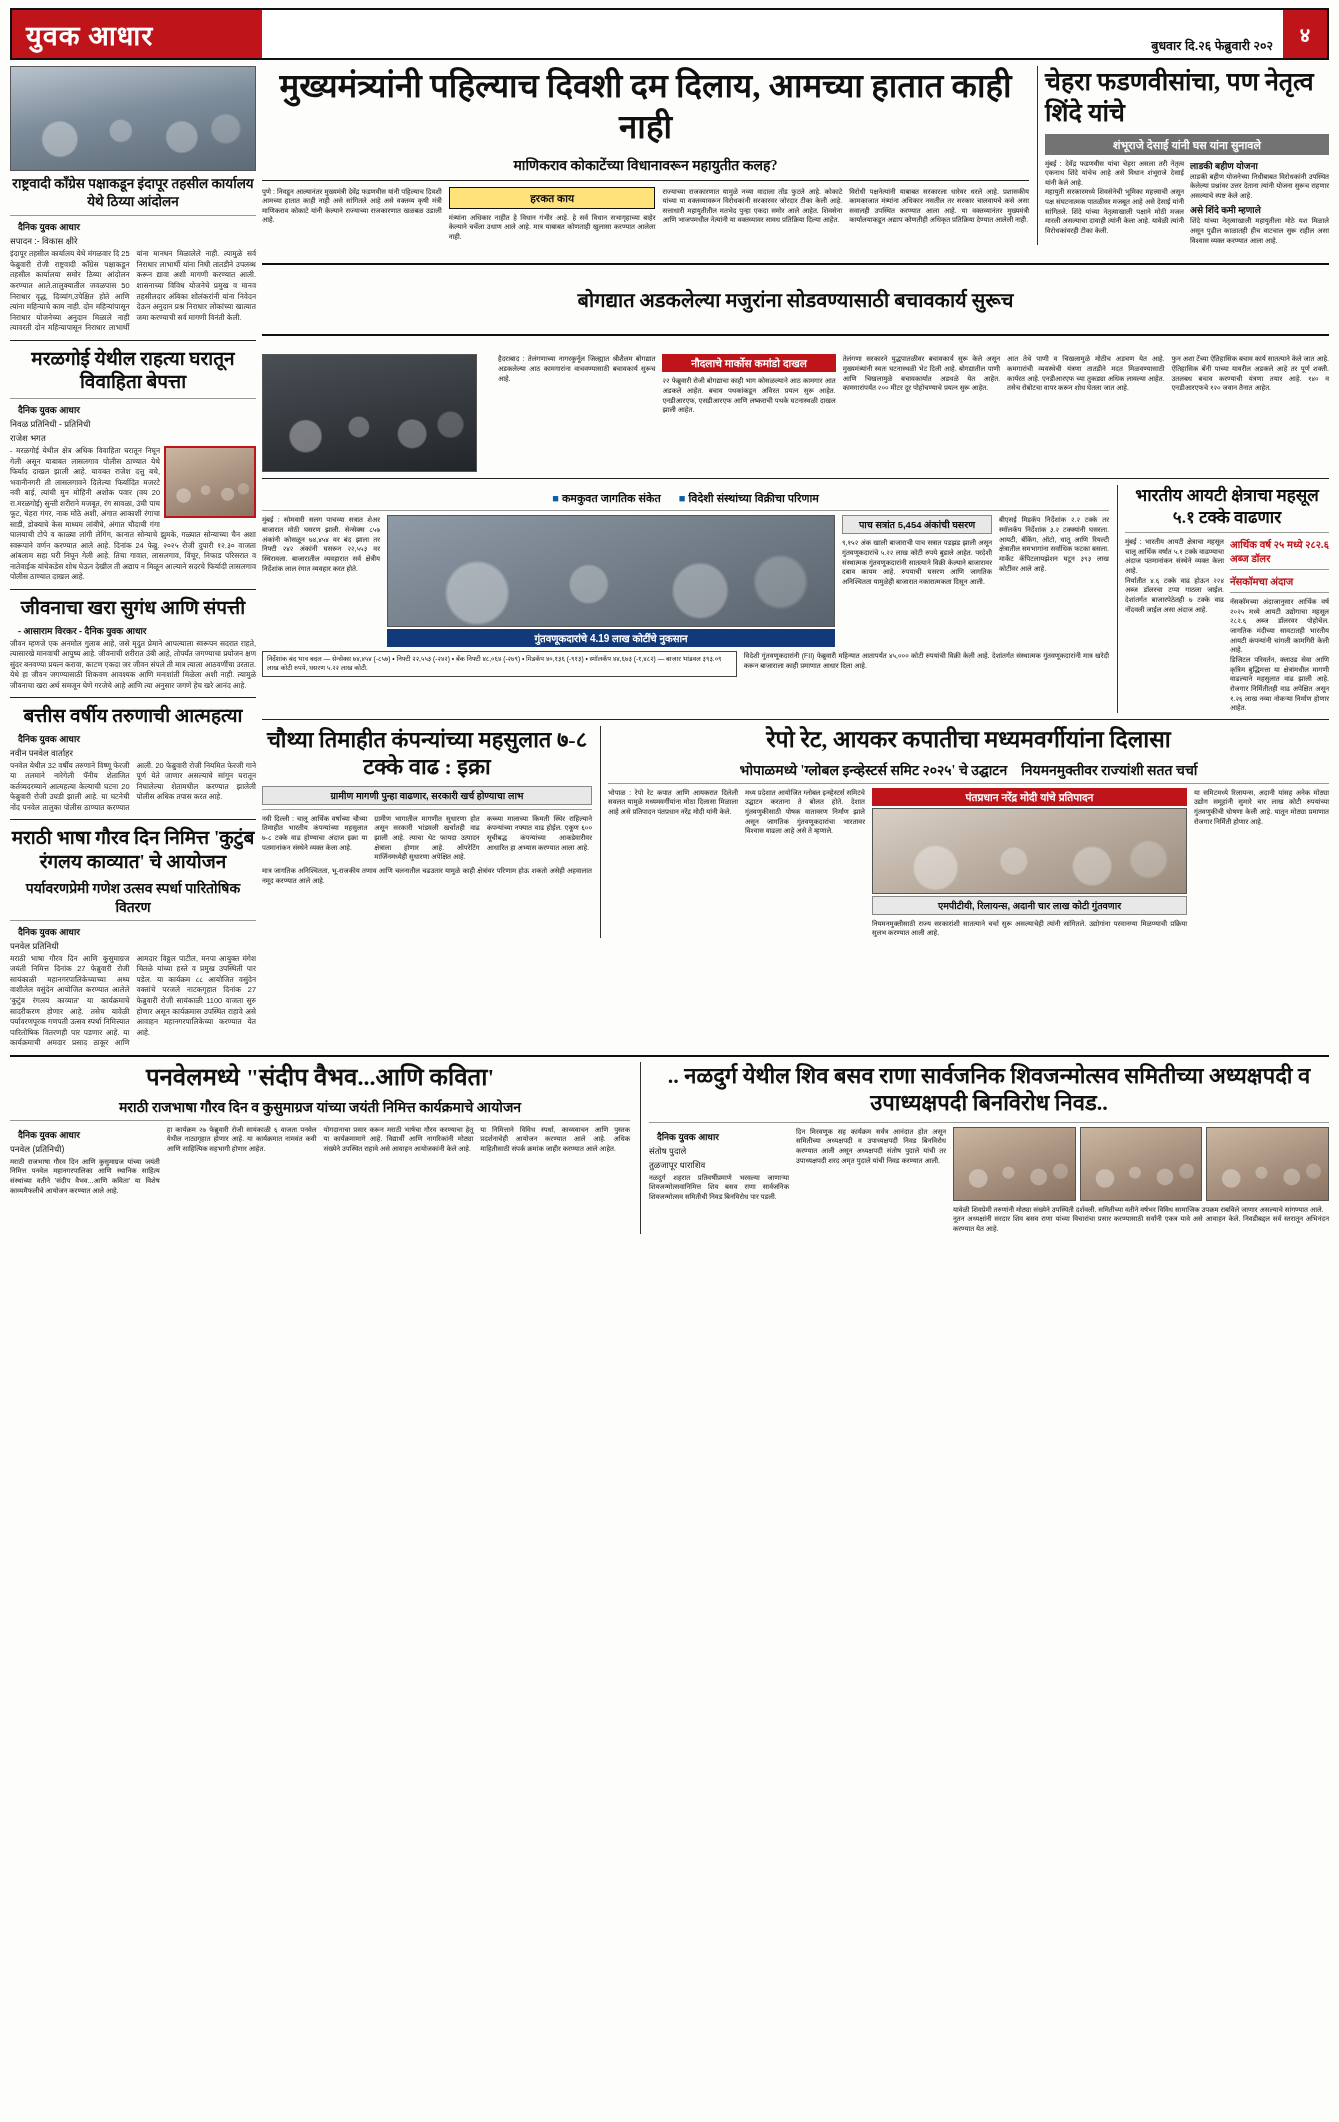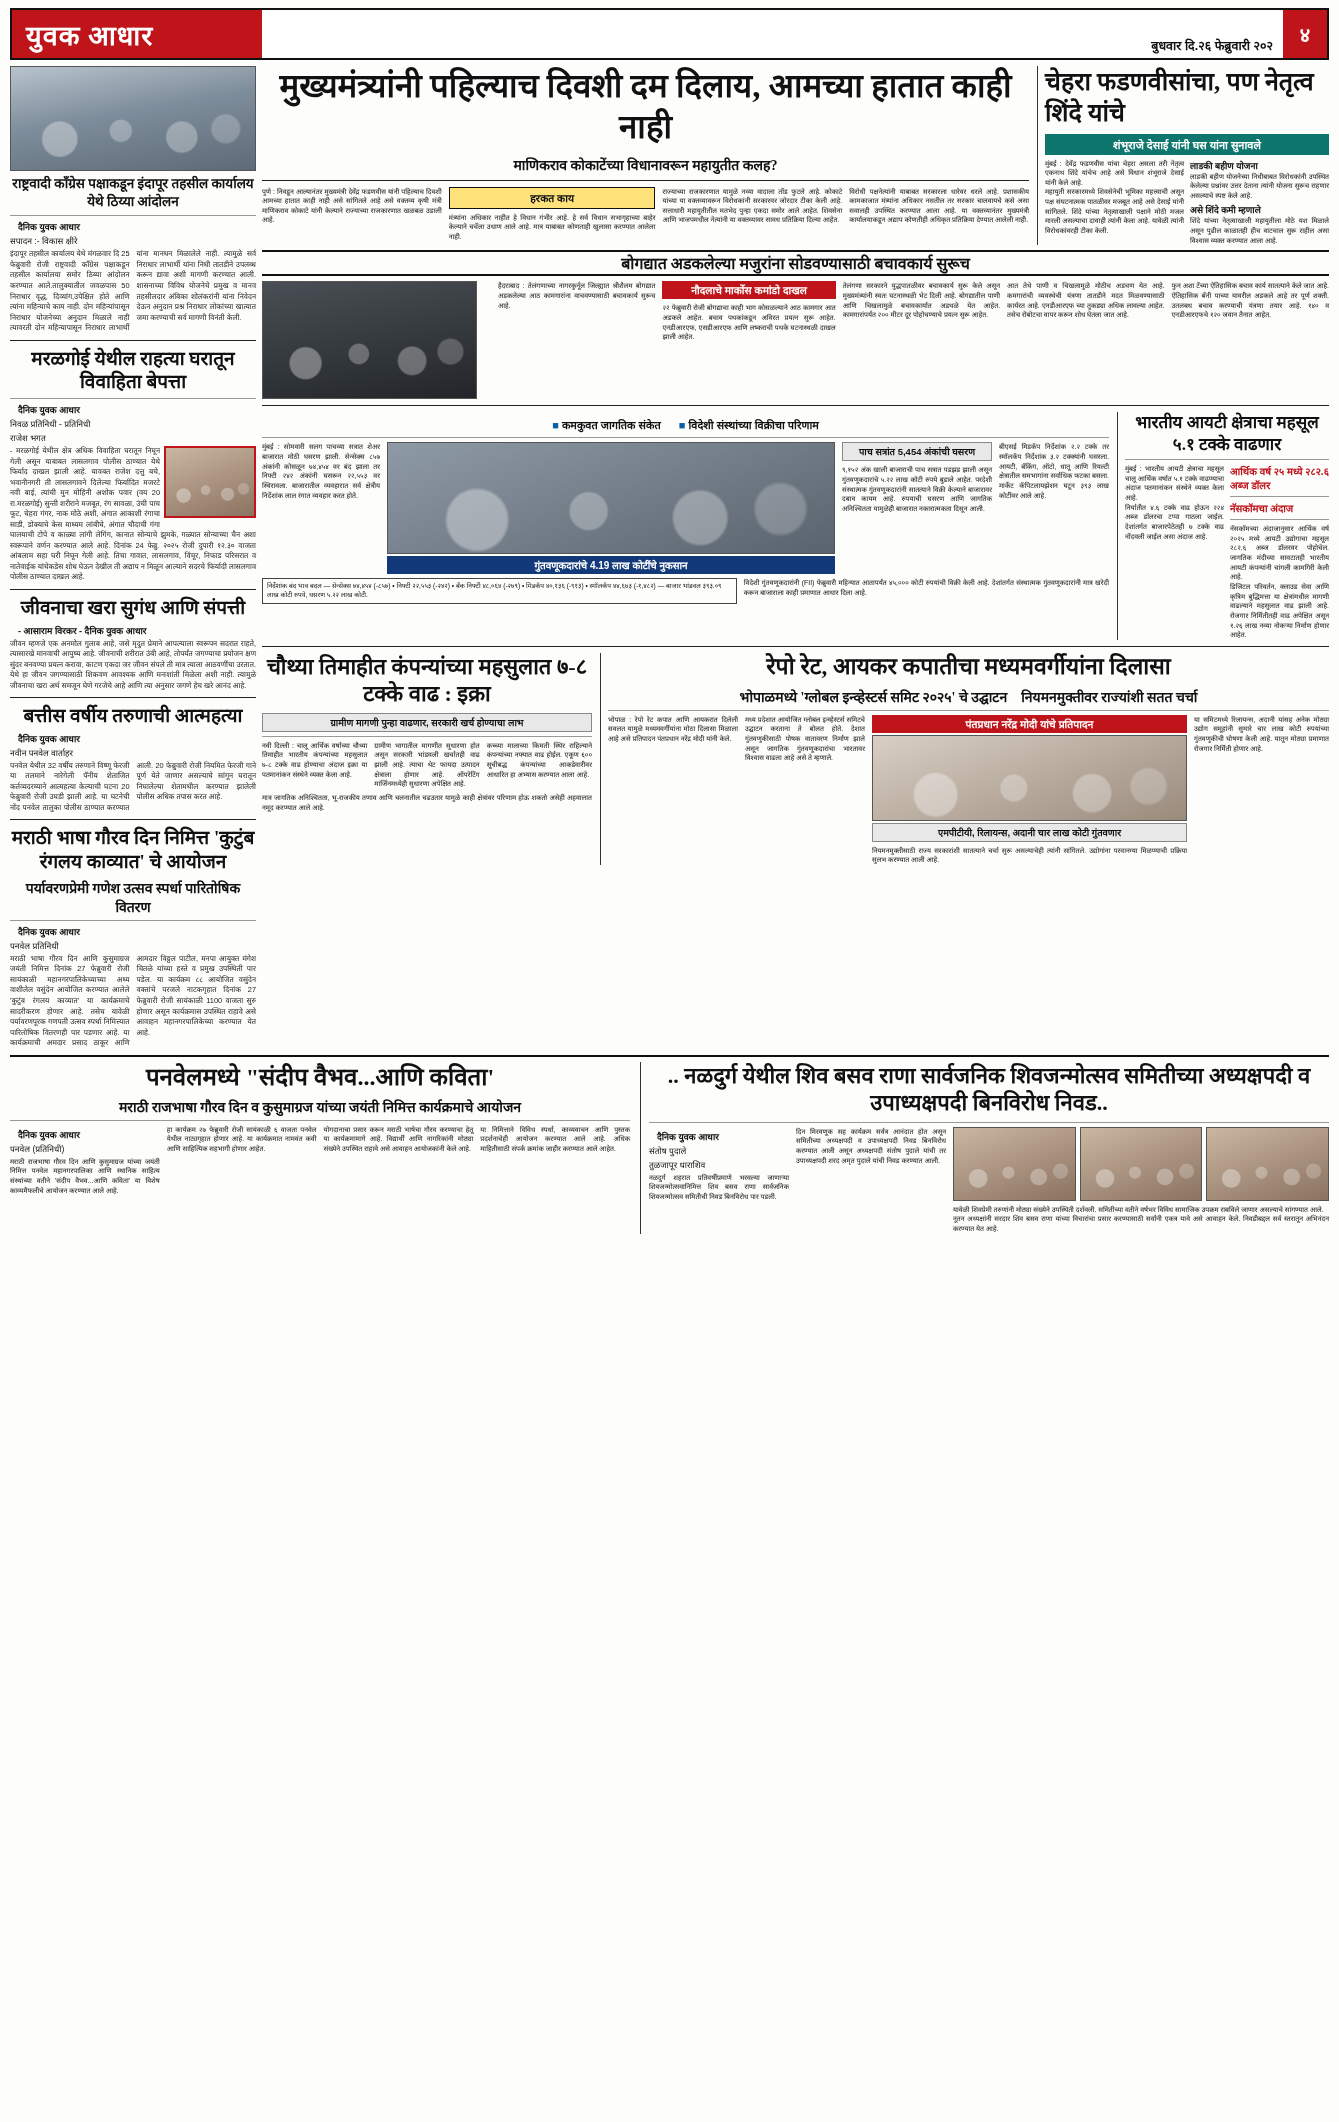--- a/index.html
+++ b/index.html
@@ -60,28 +60,28 @@
   h2.hl { font-size:25px; margin:0 0 5px 0; }
   h3.hl { font-size:19px; margin:0 0 4px 0; }
   .sub-hl { font-size:14px; font-weight:bold; text-align:center; margin:2px 0 4px; font-family:"Liberation Serif",serif;}
   .caption { font-size:13.5px; font-weight:bold; text-align:center; line-height:1.35; font-family:"Liberation Serif", serif; margin:4px 0; }
   .byline { font-size:9px; font-weight:bold; margin:3px 0 2px;padding-left:8px; }
   .byline2 { font-size:8.5px; margin:0 0 3px; }
 
   .body-txt { font-size:7.4px; line-height:1.42; text-align:justify; color:#1a1a1a; }
   .tiny { font-size:6.9px; line-height:1.4; text-align:justify; }
 
-  .kicker-red { background:#0f766e; color:#fff; font-size:11px; font-weight:bold; text-align:center; padding:3px 4px; }
+  .kicker-red { background:#737373; color:#fff; font-size:11px; font-weight:bold; text-align:center; padding:3px 4px; }
   .kicker-box { border:1px solid #111; padding:3px 5px; font-size:10.5px; font-weight:bold; text-align:center; }
 
   .two { column-count:2; column-gap:7px; }
 
   .banner {
-    border-top:2px solid #111; border-bottom:2px solid #111; padding:0 0; margin:5px 0;
-    text-align:center; font-family:"Liberation Serif", serif; font-weight:bold; font-size:16px;
+    border-top:2px solid #111; border-bottom:2px solid #111; padding:21px 0; margin:18px 0;
+    text-align:center; font-family:"Liberation Serif", serif; font-weight:bold; font-size:20px;
   }
   .center { text-align:center; }
   .mt4 { margin-top:4px; }
   .bullets { font-size:11px; font-weight:bold; display:flex; gap:18px; justify-content:center; align-items:center; }
   .bullets span:before { content:"■ "; color:#0b5fa5; }
   .badge-y { background:#ffe27a; border:1px solid #111; padding:3px 6px; font-weight:bold; font-size:15px; text-align:center; font-family:"Liberation Serif",serif;}
   .redbar { background:#c0141b; color:#fff; font-size:10.5px; font-weight:bold; padding:2px 5px; text-align:center; }
   .bluebar { background:#12397a; color:#fff; font-size:10px; font-weight:bold; padding:2px 5px; text-align:center; }
   .subbar { background:#e8e8e8; border:1px solid #888; font-size:9.5px; font-weight:bold; padding:2px 5px; text-align:center; }
   .tablebox { border:1px solid #444; font-size:6.6px; line-height:1.35; padding:3px 4px; }

